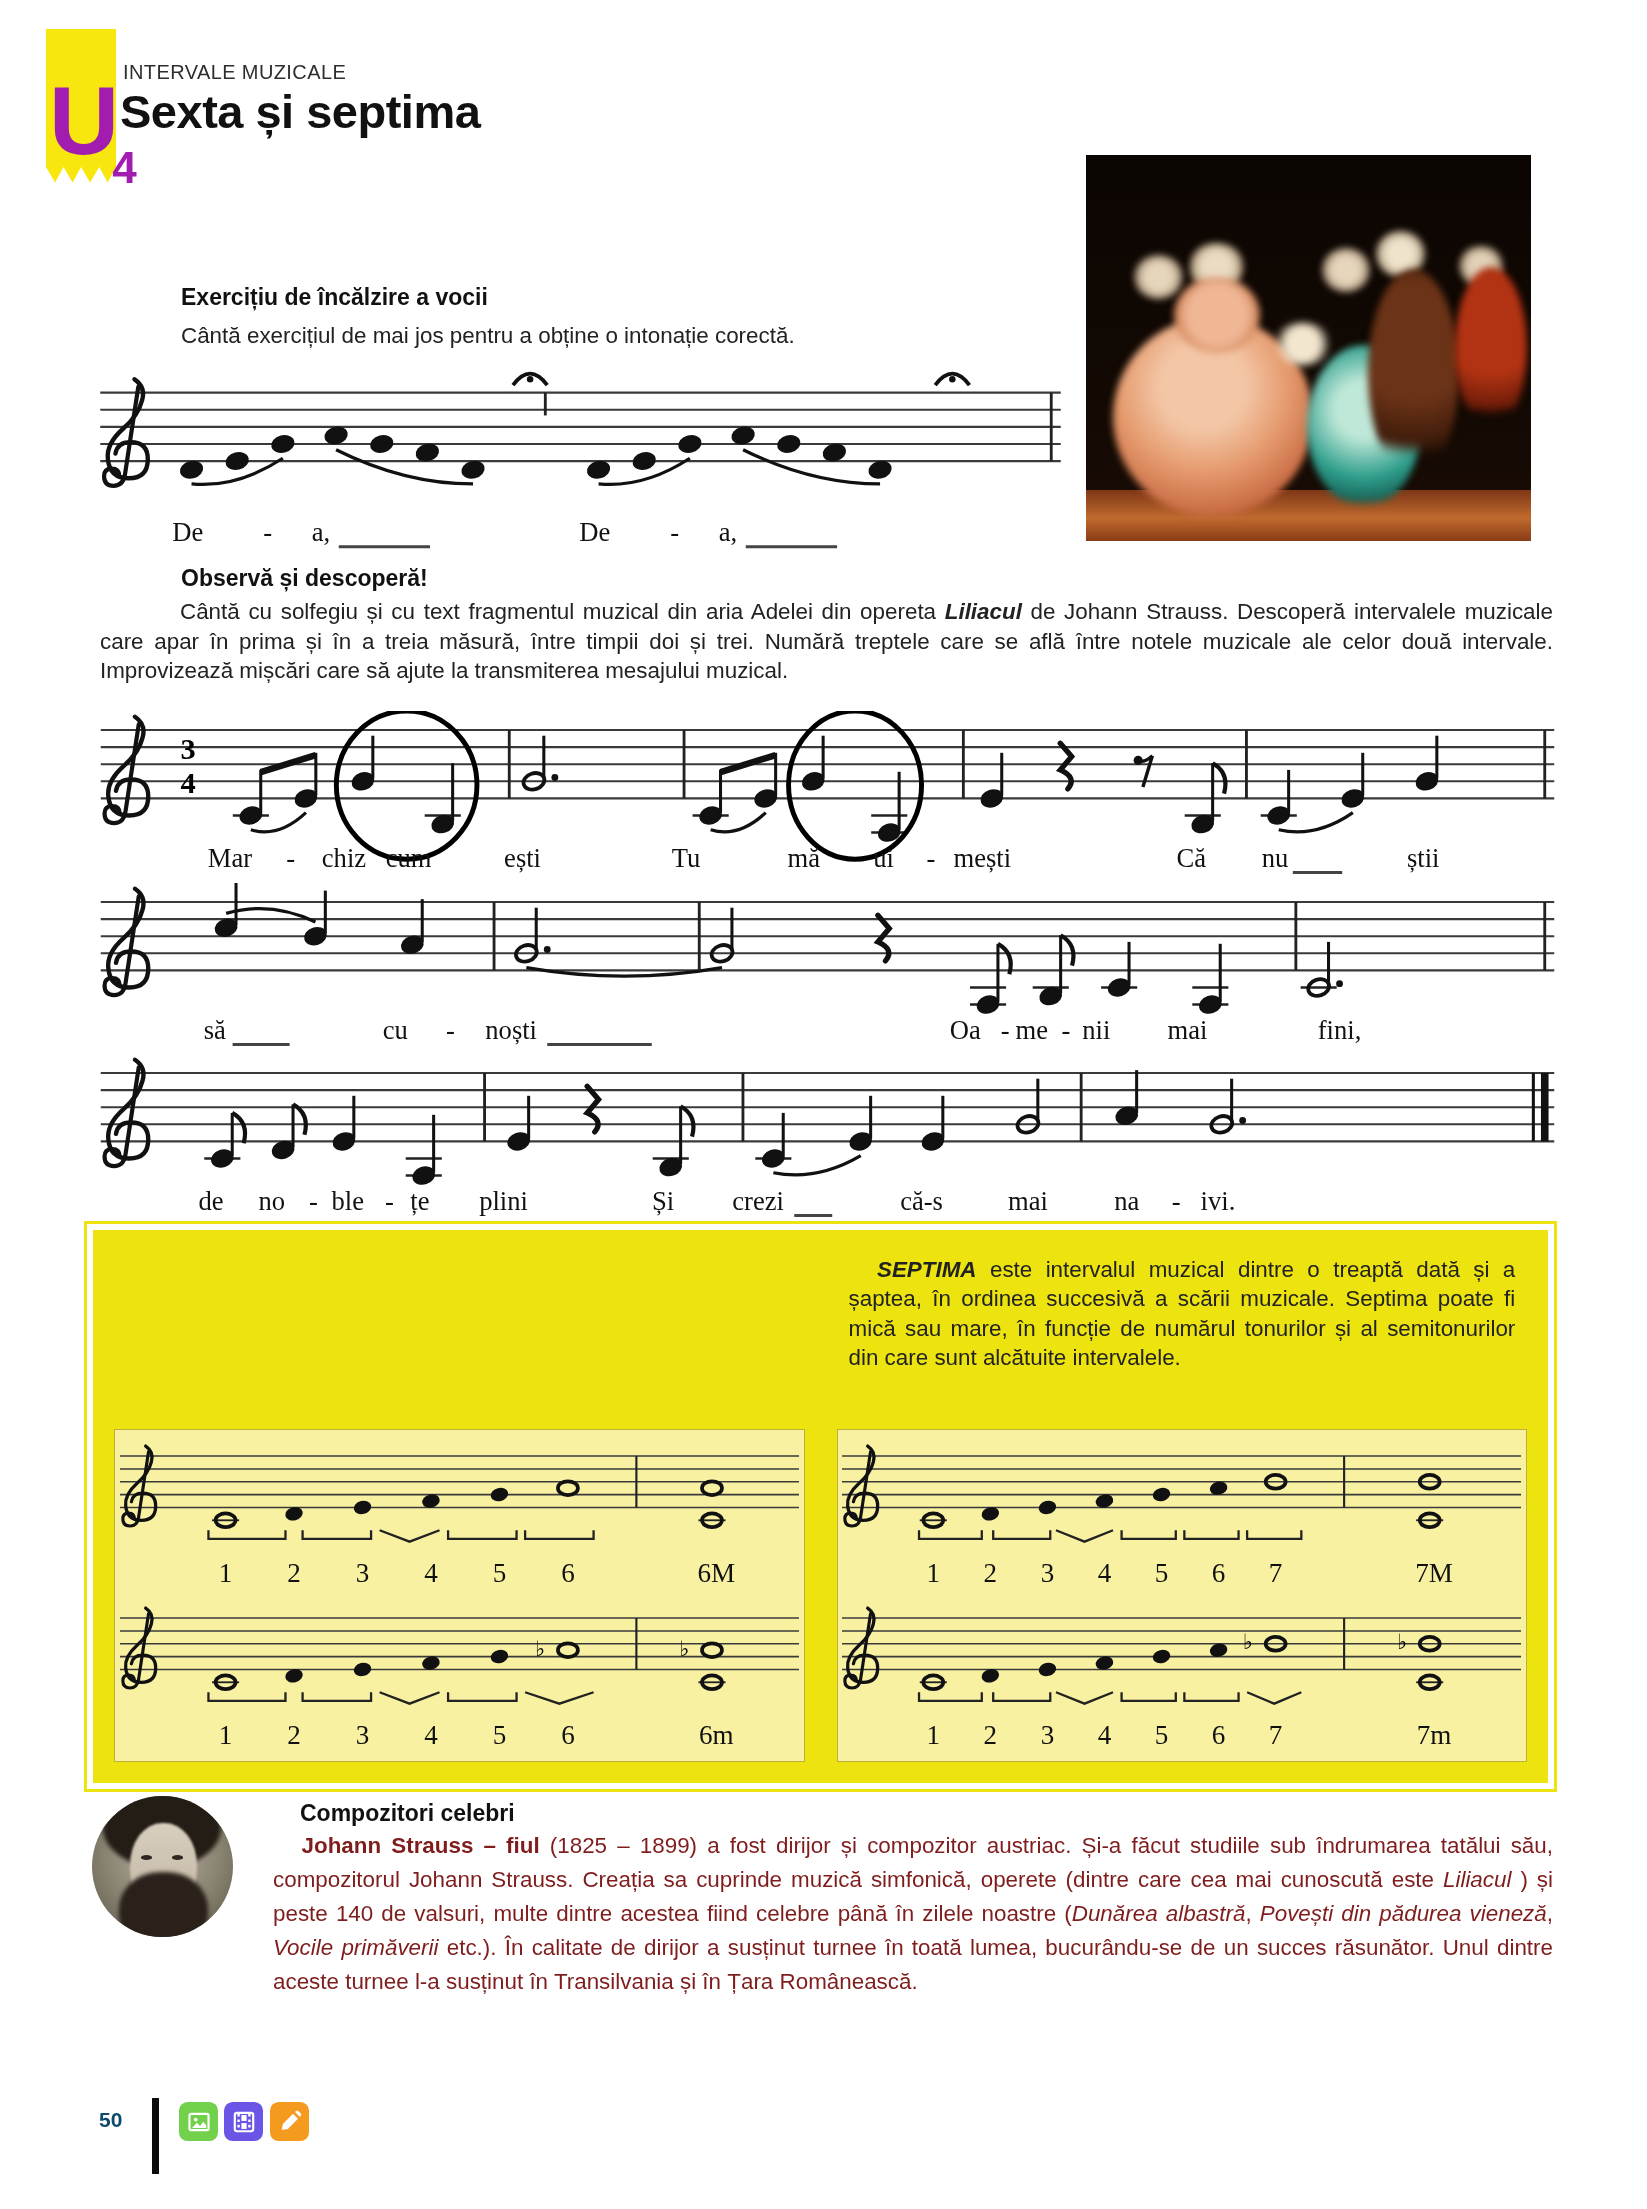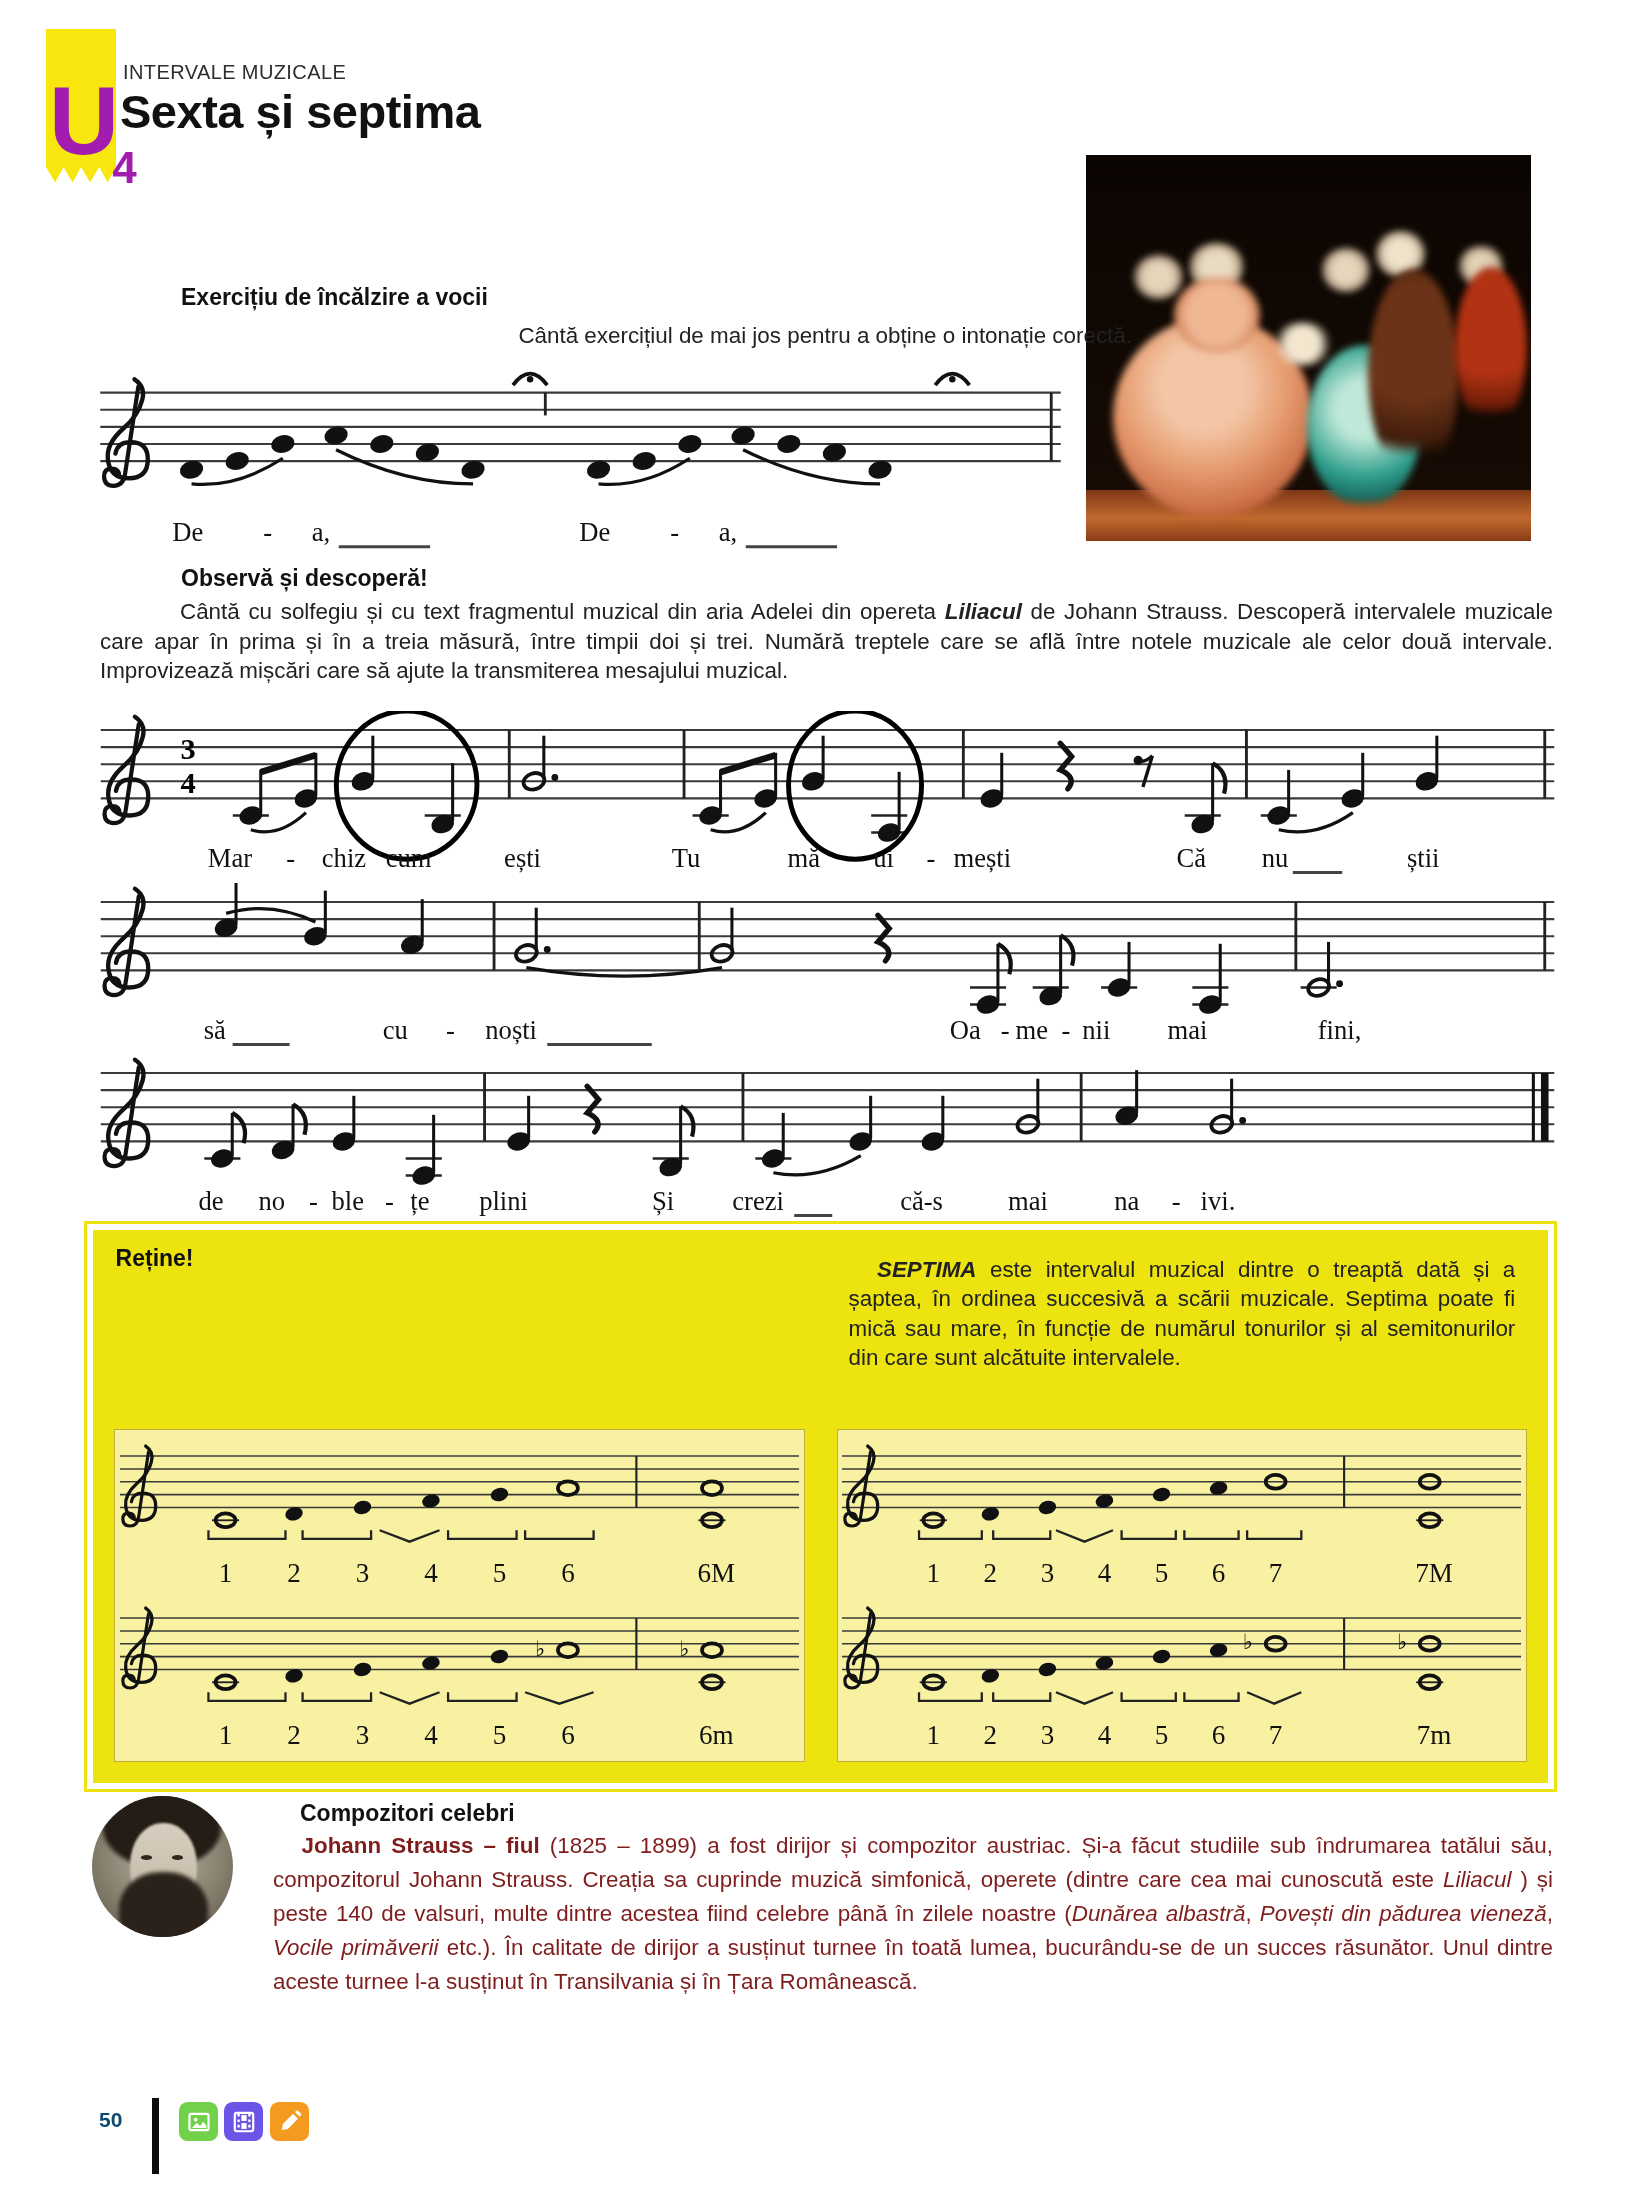--- a/index.html
+++ b/index.html
@@ -72,21 +72,21 @@
   <div class="blob" style="left:373px;top:91px;width:44px;height:40px;background:radial-gradient(circle,#e2d2b8 0 40%,#a28d72 70%,transparent 75%)"></div>
   <div class="blob" style="left:27px;top:162px;width:200px;height:200px;background:radial-gradient(circle at 45% 35%,#f3c6a6 0 25%,#e59a6d 50%,#c86a43 75%,transparent 80%)"></div>
   <div class="blob" style="left:88px;top:122px;width:86px;height:76px;background:radial-gradient(circle,#f0b795 0 50%,#d08256 75%,transparent 80%)"></div>
   <div class="blob" style="left:221px;top:190px;width:114px;height:162px;background:radial-gradient(circle at 50% 40%,#bfe8d8 0 25%,#2f9e8c 60%,#19685c 80%,transparent 85%)"></div>
   <div class="blob" style="left:282px;top:114px;width:91px;height:209px;background:radial-gradient(circle at 50% 35%,#6b3317 0 40%,#3f1c0b 70%,transparent 80%)"></div>
   <div class="blob" style="left:369px;top:112px;width:72px;height:162px;background:radial-gradient(circle at 50% 35%,#b23313 0 45%,#6e1c08 75%,transparent 82%)"></div>
   <div class="blob" style="left:186px;top:167px;width:61px;height:44px;background:radial-gradient(circle,#f3e6cf 0 45%,transparent 75%)"></div>
 </div>
 
 <div class="abs section-h" style="left:181px;top:284px">Exercițiu de încălzire a vocii</div>
-<div class="abs body-text" style="left:181px;top:321px;width:951px;text-align:right">Cântă exercițiul de mai jos pentru a obține o intonație corectă.</div>
+<div class="abs body-text" style="left:181px;top:321px;width:951px;text-align:left">Cântă exercițiul de mai jos pentru a obține o intonație corectă.</div>
 <svg class="abs staff" style="left:100px;top:366px" width="961" height="194" viewBox="0 0 505 102">
     <g>
       <line x1="0" y1="14" x2="505" y2="14" stroke="#3a3a3a" stroke-width="1.1"></line>
       <line x1="0" y1="23" x2="505" y2="23" stroke="#3a3a3a" stroke-width="1.1"></line>
       <line x1="0" y1="32" x2="505" y2="32" stroke="#3a3a3a" stroke-width="1.1"></line>
       <line x1="0" y1="41" x2="505" y2="41" stroke="#3a3a3a" stroke-width="1.1"></line>
       <line x1="0" y1="50" x2="505" y2="50" stroke="#3a3a3a" stroke-width="1.1"></line>
       <path d="M 18,7 q 6,4 4,11 q -2,8 -10,15 q -9,8 -8,16 q 1,10 11,10 q 10,0 10,-10 q 0,-9 -9,-9 q -7,0 -8,6" fill="none" stroke="#111" stroke-width="2.3" stroke-linecap="round"></path>
       <path d="M 20,11 l -7,46 q -1,6 -6,6 q -5,0 -5,-5 q 0,-4 4,-4 q 4,0 4,4" fill="none" stroke="#111" stroke-width="2.2" stroke-linecap="round"></path>
       <ellipse cx="48" cy="54.5" rx="6.2" ry="4.6" fill="#111" transform="rotate(-14 48 54.5)"></ellipse>
@@ -332,21 +332,20 @@
       <text x="540" y="82" font-size="14" text-anchor="middle" font-family="&quot;Liberation Serif&quot;, &quot;DejaVu Serif&quot;, serif" fill="#111">na</text>
       <text x="566" y="82" font-size="14" text-anchor="middle" font-family="&quot;Liberation Serif&quot;, &quot;DejaVu Serif&quot;, serif" fill="#111">-</text>
       <text x="588" y="82" font-size="14" text-anchor="middle" font-family="&quot;Liberation Serif&quot;, &quot;DejaVu Serif&quot;, serif" fill="#111">ivi.</text>
     </g>
   </svg>
 
 <div class="abs retine-wrap">
   <div class="retine">
     <div class="retine-grid">
       <div>
-        <h3>Reține!</h3>
       </div>
       <div>
         <p class="body-text"><span style="font-weight: bold; font-style: italic;">SEPTIMA</span><span> este intervalul muzical dintre o treaptă dată și a șaptea, în ordinea succesivă a scării muzicale. Septima poate fi mică sau mare, în funcție de numărul tonurilor și al semitonurilor din care sunt alcătuite intervalele.</span></p>
       </div>
       <div class="example-panel">
         <svg class="staff" width="679" height="160" viewBox="0 0 476 112">
             <g>
               <line x1="0" y1="14" x2="476" y2="14" stroke="#3a3a3a" stroke-width="1.1"></line>
               <line x1="0" y1="23" x2="476" y2="23" stroke="#3a3a3a" stroke-width="1.1"></line>
               <line x1="0" y1="32" x2="476" y2="32" stroke="#3a3a3a" stroke-width="1.1"></line>

